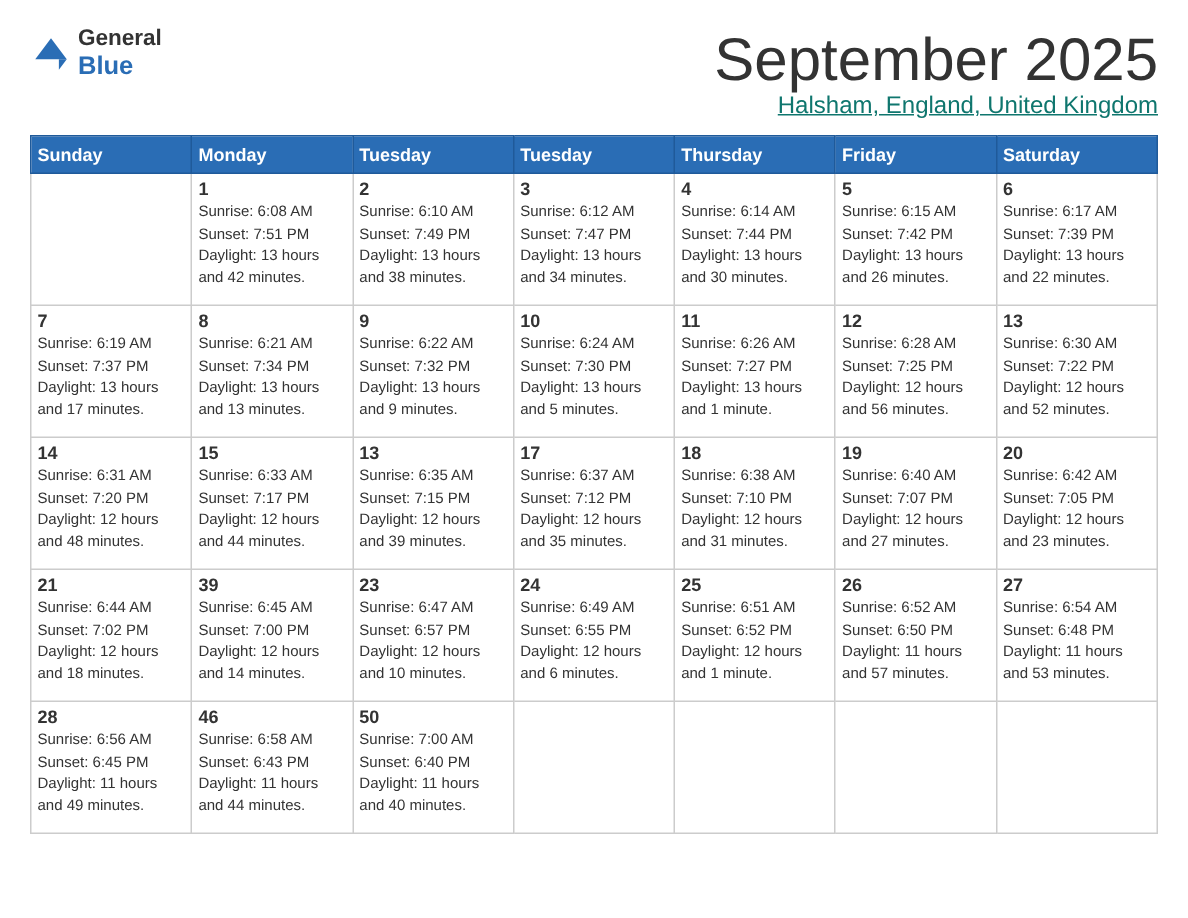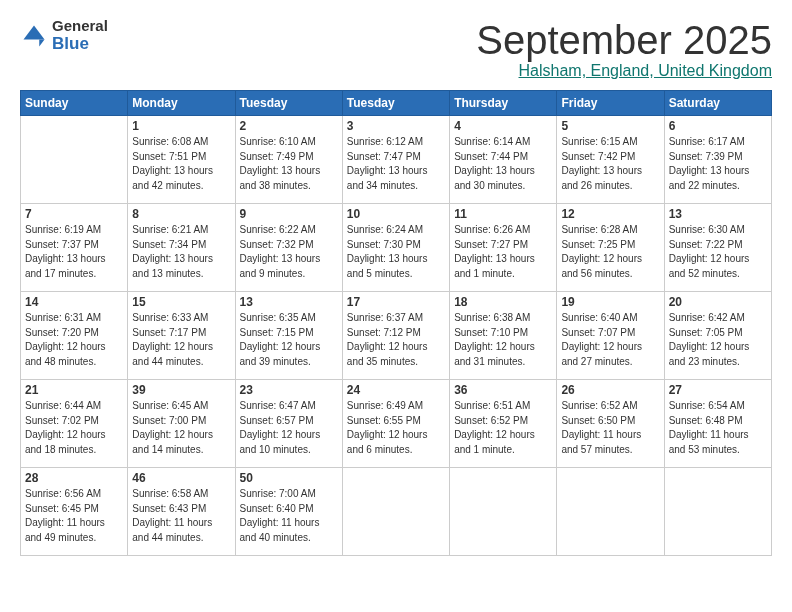--- a/index.html
+++ b/index.html
@@ -233,21 +233,21 @@
           </td>
           <td>
             <span class="day-num">23</span>
             <div class="cell-text">Sunrise: 6:47 AM<br>Sunset: 6:57 PM<br>Daylight: 12 hours<br>and 10 minutes.</div>
           </td>
           <td>
             <span class="day-num">24</span>
             <div class="cell-text">Sunrise: 6:49 AM<br>Sunset: 6:55 PM<br>Daylight: 12 hours<br>and 6 minutes.</div>
           </td>
           <td>
-            <span class="day-num">36</span>
+            <span class="day-num">25</span>
             <div class="cell-text">Sunrise: 6:51 AM<br>Sunset: 6:52 PM<br>Daylight: 12 hours<br>and 1 minute.</div>
           </td>
           <td>
             <span class="day-num">26</span>
             <div class="cell-text">Sunrise: 6:52 AM<br>Sunset: 6:50 PM<br>Daylight: 11 hours<br>and 57 minutes.</div>
           </td>
           <td>
             <span class="day-num">27</span>
             <div class="cell-text">Sunrise: 6:54 AM<br>Sunset: 6:48 PM<br>Daylight: 11 hours<br>and 53 minutes.</div>
           </td>

